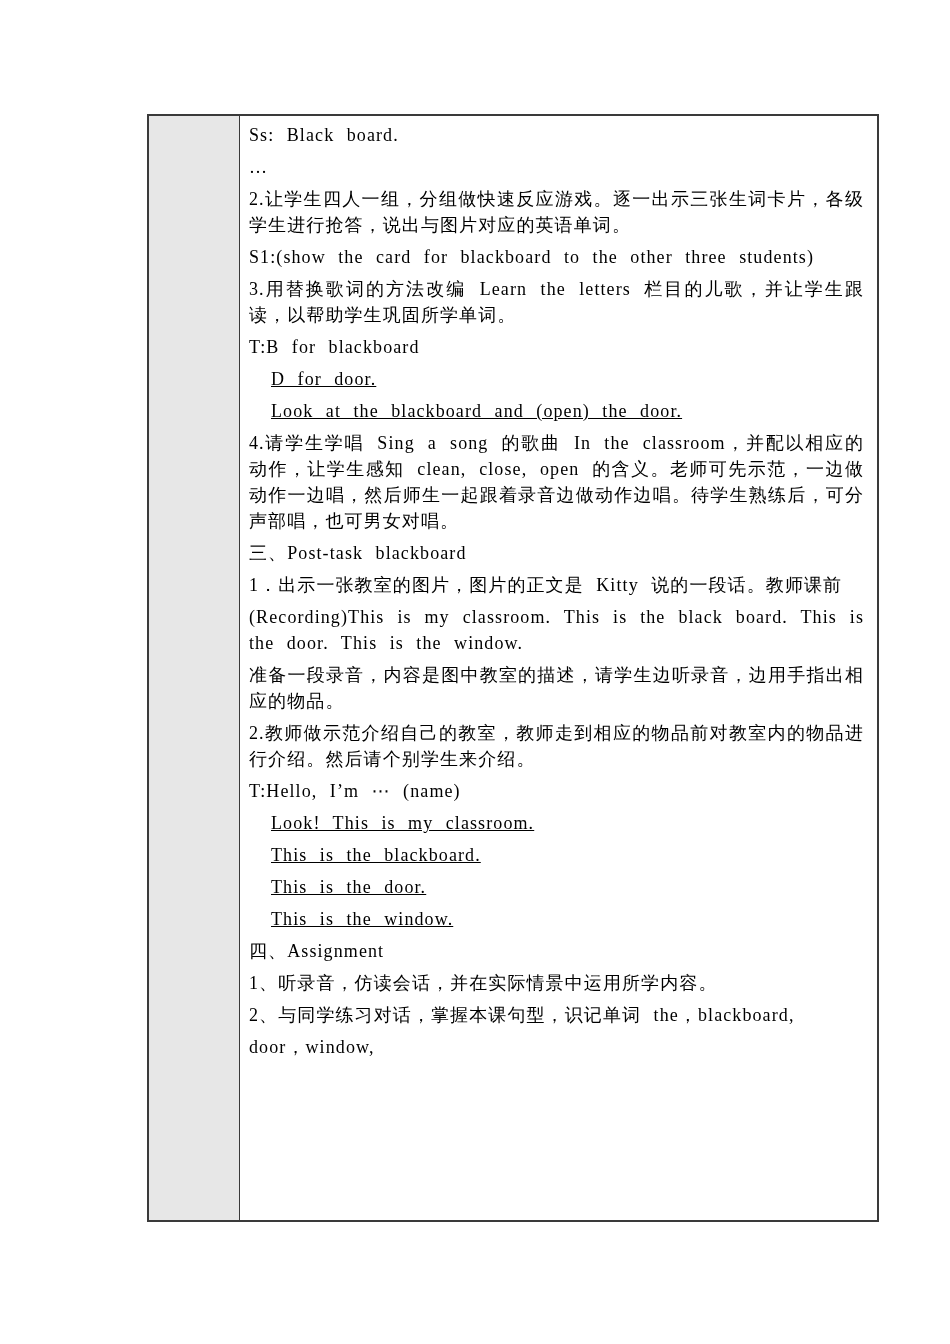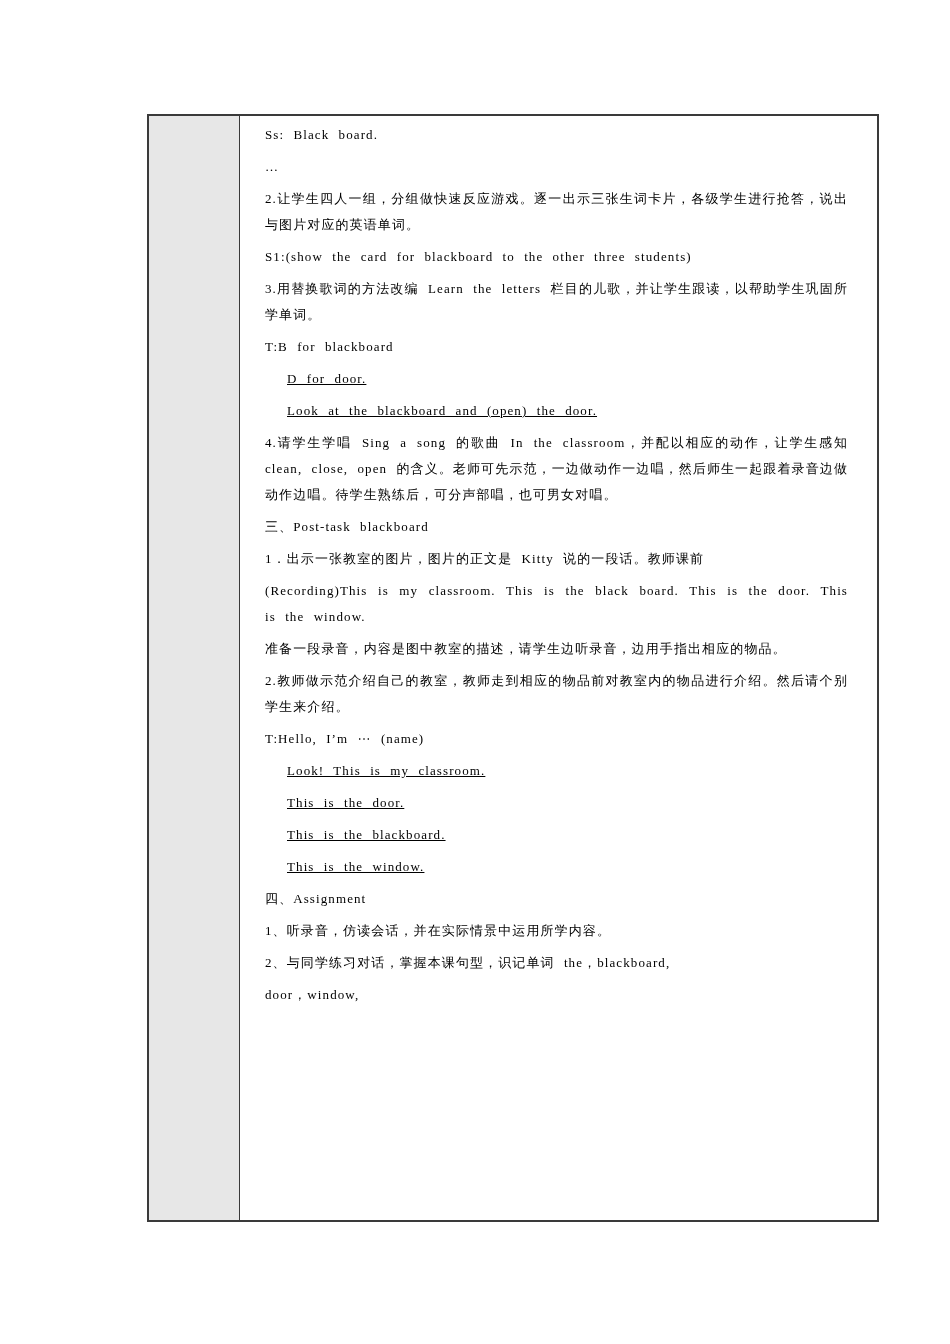--- a/index.html
+++ b/index.html
@@ -34,22 +34,22 @@
     border-right: 1.5px solid #3a3a3a;
     box-sizing: border-box;
   }
   .content-cell {
     flex: 1 1 auto;
     box-sizing: border-box;
     padding: 5px 13px 5px 9px;
     overflow: hidden;
   }
   .content-cell p {
-    margin: 6px 16px;
-    font-size: 13px;
+    margin: 6px 0;
+    font-size: 18px;
     line-height: 26px;
     text-align: justify;
     word-spacing: 0.38em;
     letter-spacing: 1.1px;
     color: #000000;
   }
   .content-cell p:first-child {
     margin-top: 1px;
   }
   .content-cell p.indent {
@@ -73,22 +73,22 @@
       <p class="indent">D for door.</p>
       <p class="indent">Look at the blackboard and (open) the door.</p>
       <p>4.请学生学唱 Sing a song 的歌曲 In the classroom，并配以相应的动作，让学生感知 clean, close, open 的含义。老师可先示范，一边做动作一边唱，然后师生一起跟着录音边做动作边唱。待学生熟练后，可分声部唱，也可男女对唱。</p>
       <p>三、Post-task blackboard</p>
       <p>1．出示一张教室的图片，图片的正文是 Kitty 说的一段话。教师课前</p>
       <p>(Recording)This is my classroom. This is the black board. This is the door. This is the window.</p>
       <p>准备一段录音，内容是图中教室的描述，请学生边听录音，边用手指出相应的物品。</p>
       <p>2.教师做示范介绍自己的教室，教师走到相应的物品前对教室内的物品进行介绍。然后请个别学生来介绍。</p>
       <p>T:Hello, I’m ⋯ (name)</p>
       <p class="indent">Look! This is my classroom.</p>
+      <p class="indent">This is the blackboard.</p>
       <p class="indent">This is the door.</p>
-      <p class="indent">This is the blackboard.</p>
       <p class="indent">This is the window.</p>
       <p>四、Assignment</p>
       <p>1、听录音，仿读会话，并在实际情景中运用所学内容。</p>
       <p>2、与同学练习对话，掌握本课句型，识记单词 the，blackboard,</p>
       <p>door，window,</p>
     </div>
   </div>
 </div>
 
 </body></html>

